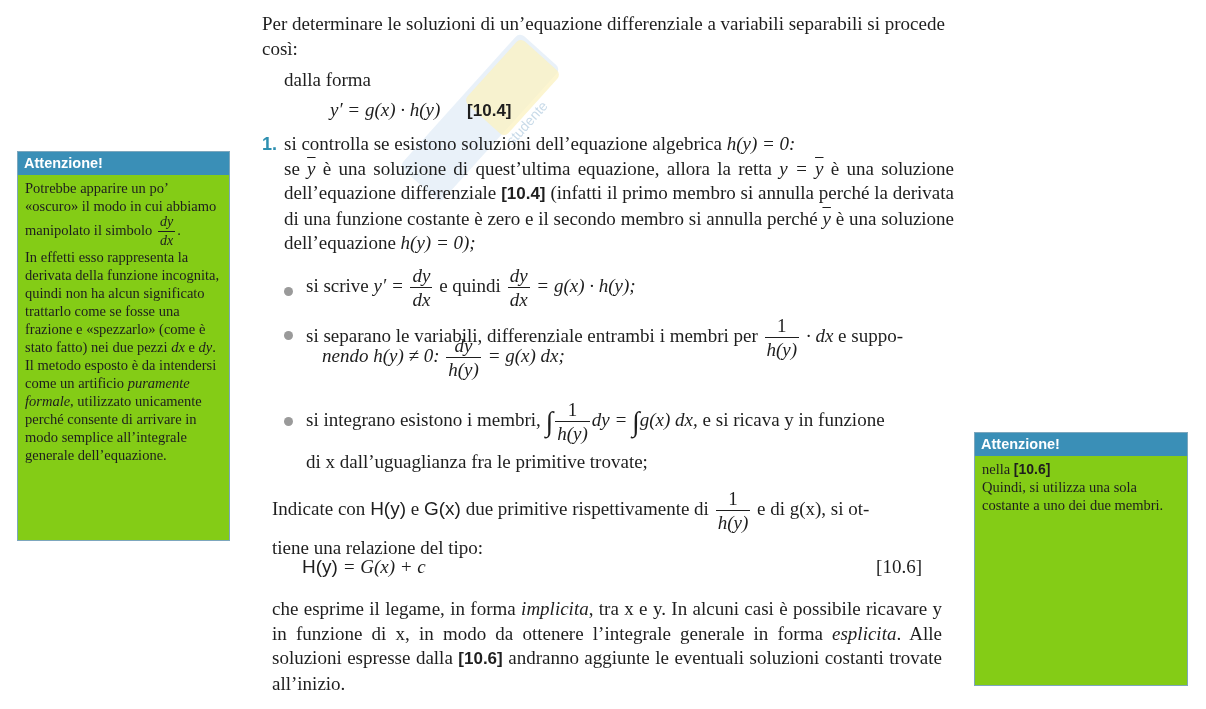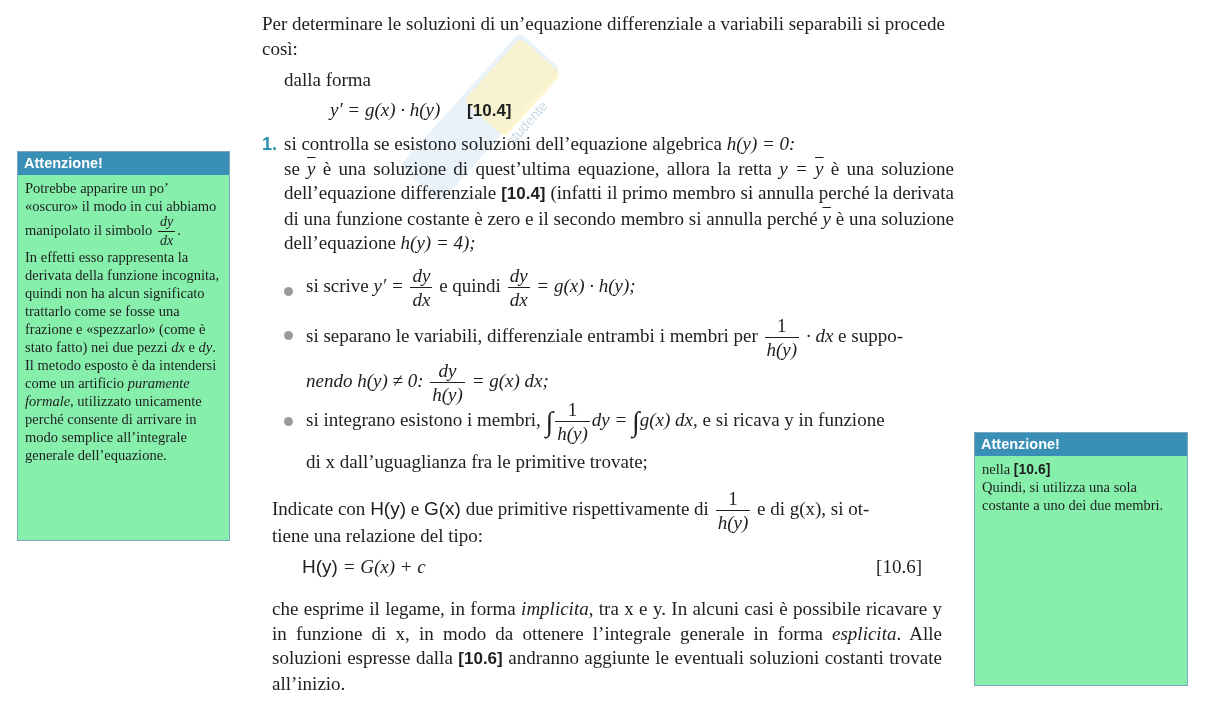--- a/index.html
+++ b/index.html
@@ -18,21 +18,21 @@
   .frac .num { display: block; padding: 0 2px 2px; border-bottom: 1px solid #1e1e1e; font-style: italic; }
   .frac .den { display: block; padding: 2px 2px 0; font-style: italic; }
   .integral { font-size: 28px; vertical-align: middle; font-style: normal; line-height: 1; }
   .ybar { text-decoration: overline; font-style: italic; }
 
   #watermark { position: absolute; left: 360px; top: 20px; width: 280px; height: 230px; pointer-events: none; }
   #watermark .wm-blue { position: absolute; left: 30px; top: 70px; width: 180px; height: 55px; background: #d7e6f4; opacity: .55; transform: rotate(-48deg); border-radius: 6px; }
   #watermark .wm-yellow { position: absolute; left: 110px; top: 40px; width: 85px; height: 55px; background: #fbf2c0; opacity: .75; transform: rotate(-48deg); border-radius: 6px; }
   #watermark .wm-text { position: absolute; left: 140px; top: 95px; color: #c9dbe9; font-family: "Liberation Sans", sans-serif; font-size: 14px; transform: rotate(-48deg); }
 
-  .box { position: absolute; border: 1.5px solid #7da7bd; background: #86efac; font-size: 14.5px; line-height: 18px; }
+  .box { position: absolute; border: 1.5px solid #7da7bd; background: #84cc16; font-size: 14.5px; line-height: 18px; }
   .box .hdr { background: #3a8fb7; color: #fff; font-family: "Liberation Sans", "DejaVu Sans", sans-serif; font-weight: bold; font-size: 14.5px; padding: 2px 6px 3px; }
   .box .body { padding: 4px 7px 6px; }
   .box .body p { margin: 0; }
   .box .frac { font-size: 14px; }
   sub { font-size: 10px; vertical-align: -3px; }
 
   .num-label { color: #2d8fb0; font-family: "Liberation Sans", "DejaVu Sans", sans-serif; font-weight: bold; font-size: 18px; }
   .bullet { display: inline-block; width: 9px; height: 9px; border-radius: 50%; background: #9a9a9a; position: absolute; left: 22px; }
   .bitem { position: absolute; left: 0; width: 700px; }
   .bitem .btext { position: absolute; left: 44px; width: 650px; }
@@ -66,21 +66,21 @@
       <span>se</span>
       <span class="ybar">y</span>
       <span>è una soluzione di quest’ultima equazione, allora la retta</span>
       <span class="it">y =</span>
       <span class="ybar">y</span>
       <span>è una soluzione dell’equazione differenziale</span>
       <span class="ref">[10.4]</span>
       <span>(infatti il primo membro si annulla perché la derivata di una funzione costante è zero e il secondo membro si annulla perché</span>
       <span class="ybar">y</span>
       <span>è una soluzione dell’equazione</span>
-      <span class="it">h(y) = 4);</span>
+      <span class="it">h(y) = 0);</span>
     </p>
   </div>
 
   <div class="bitem" style="top:266px;">
     <span class="bullet" style="top:21px;"></span>
     <div class="btext" style="top:0;">
       <span>si scrive</span>
       <span class="it">y′ =</span>
       <span class="frac"><span class="num">dy</span><span class="den">dx</span></span>
       <span>e quindi</span>
@@ -90,21 +90,21 @@
   </div>
 
   <div class="bitem" style="top:316px;">
     <span class="bullet" style="top:15px;"></span>
     <div class="btext" style="top:0;">
       <span>si separano le variabili, differenziale entrambi i membri per</span>
       <span class="frac"><span class="num" style="font-style:normal">1</span><span class="den">h(y)</span></span>
       <span class="it">· dx</span>
       <span>e suppo-</span>
     </div>
-    <div class="btext" style="top:45px;">
+    <div class="btext" style="top:20px;margin-left:16px;">
       <span class="it">nendo h(y) ≠ 0:</span>
       <span class="frac"><span class="num">dy</span><span class="den">h(y)</span></span>
       <span class="it">= g(x) dx;</span>
     </div>
   </div>
 
   <div class="bitem" style="top:400px;">
     <span class="bullet" style="top:17px;"></span>
     <div class="btext" style="top:0;">
       <span>si integrano esistono i membri,</span>
@@ -117,21 +117,21 @@
 
   <div style="position:absolute;left:10px;top:489px;width:680px;">
     <span>Indicate con</span>
     <span class="sans">H(y)</span>
     <span>e</span>
     <span class="sans">G(x)</span>
     <span>due primitive rispettivamente di</span>
     <span class="frac"><span class="num" style="font-style:normal">1</span><span class="den">h(y)</span></span>
     <span>e di g(x), si ot-</span>
   </div>
-  <p style="position:absolute;left:10px;top:524px;">tiene una relazione del tipo:</p>
+  <p style="position:absolute;left:10px;top:536px;">tiene una relazione del tipo:</p>
 
   <div style="position:absolute;left:40px;top:555px;width:620px;">
     <span class="sans">H(y)</span>
     <span class="it">= G(x) + c</span>
     <span style="position:absolute;right:0;top:0;">[10.6]</span>
   </div>
 
   <p class="just" style="position:absolute;left:10px;top:597px;width:670px;">
     <span>che esprime il legame, in forma</span>
     <span class="it">implicita</span><span>, tra x e y. In alcuni casi è possibile ricavare y in funzione di x, in modo da ottenere l’integrale generale in forma</span>

